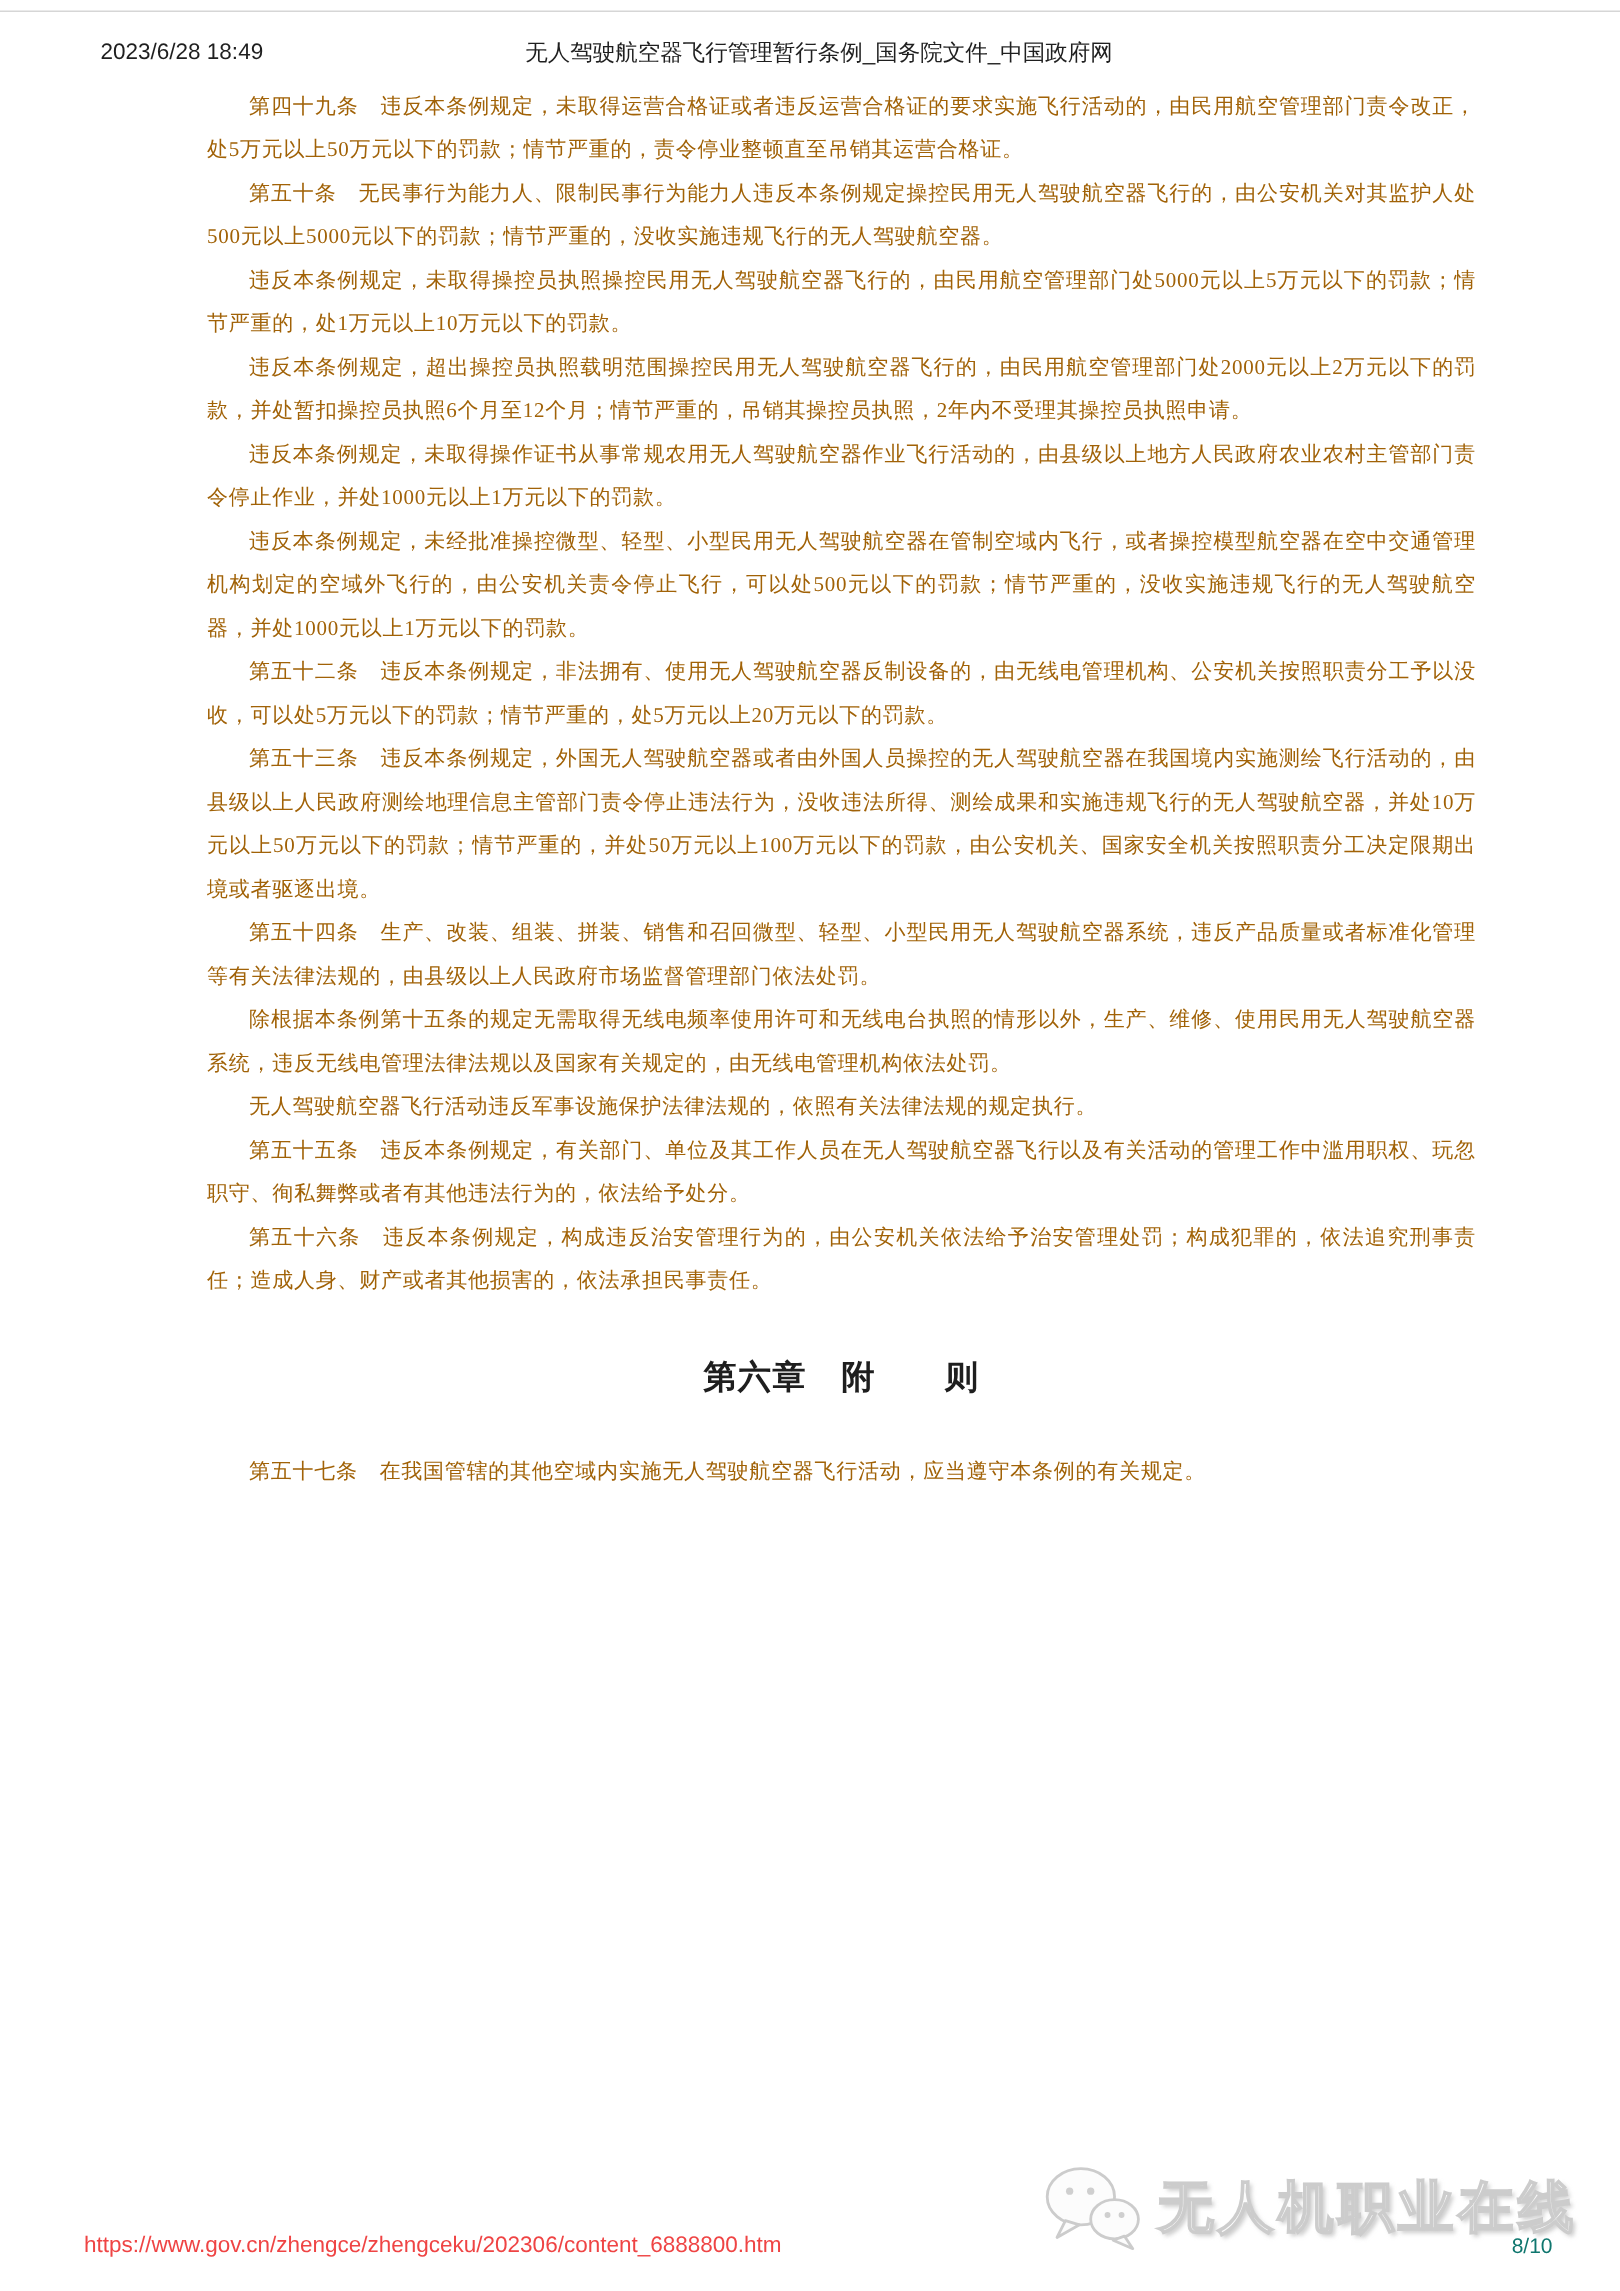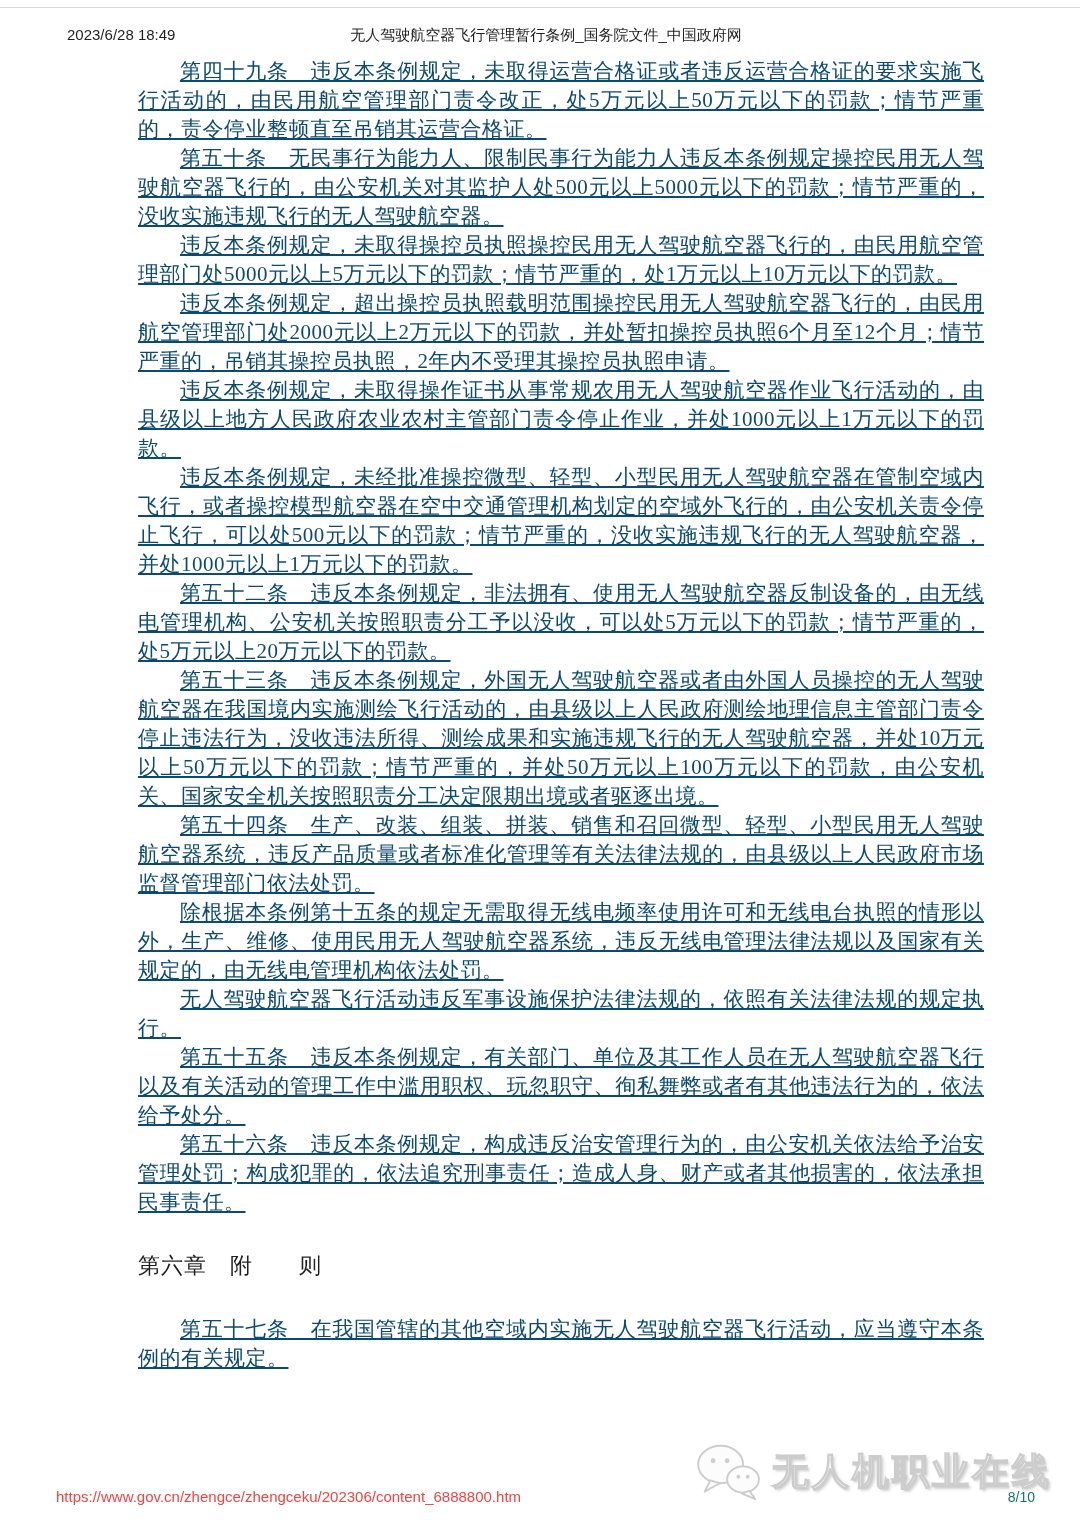--- a/index.html
+++ b/index.html
@@ -37,32 +37,32 @@
     text-align: center;
   }
   .content {
     position: absolute;
     top: 57px;
     left: 138px;
     right: 96px;
   }
   .content p {
     margin: 0;
-    font-size: 21px;
+    font-size: 14px;
     line-height: 29px;
     letter-spacing: 0.5px;
     text-align: justify;
     text-indent: 2em;
-    color: #0c4a6e;
-    text-decoration: underline;
+    color: #a16207;
   }
   .chapter-heading {
     margin: 34px 0 34px 0;
     font-size: 22px;
-    font-weight: normal;
+    font-weight: bold;
+    text-align: center;
     letter-spacing: 1px;
     color: #1e1e1e;
   }
   .footer-url {
     position: absolute;
     left: 56px; top: 1488px;
     font-family: "Liberation Sans", "DejaVu Sans", sans-serif;
     font-size: 15px;
     color: #ef4444;
   }

